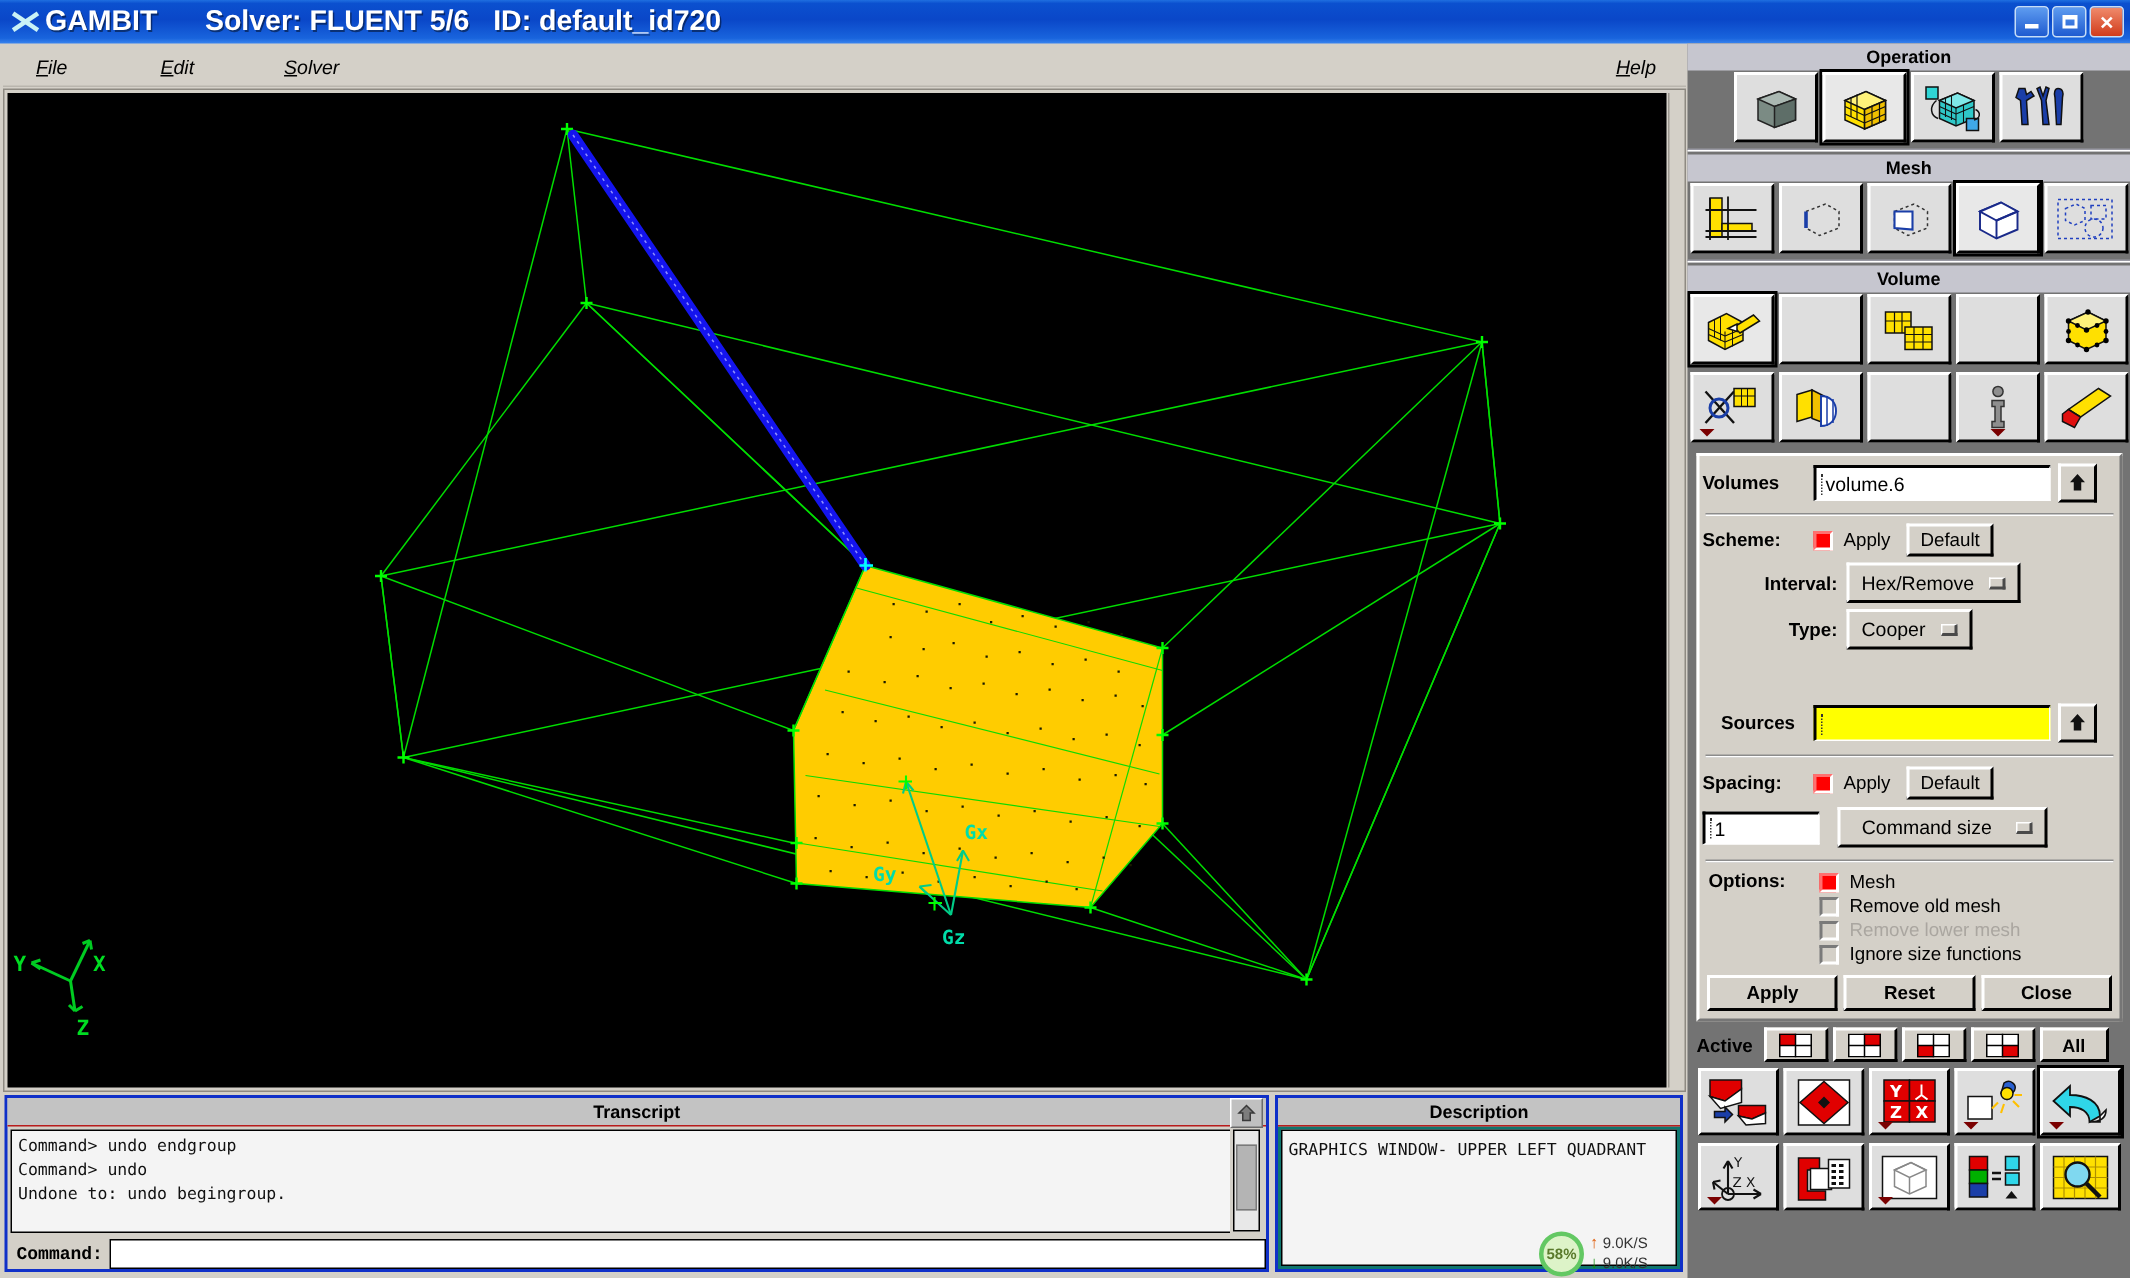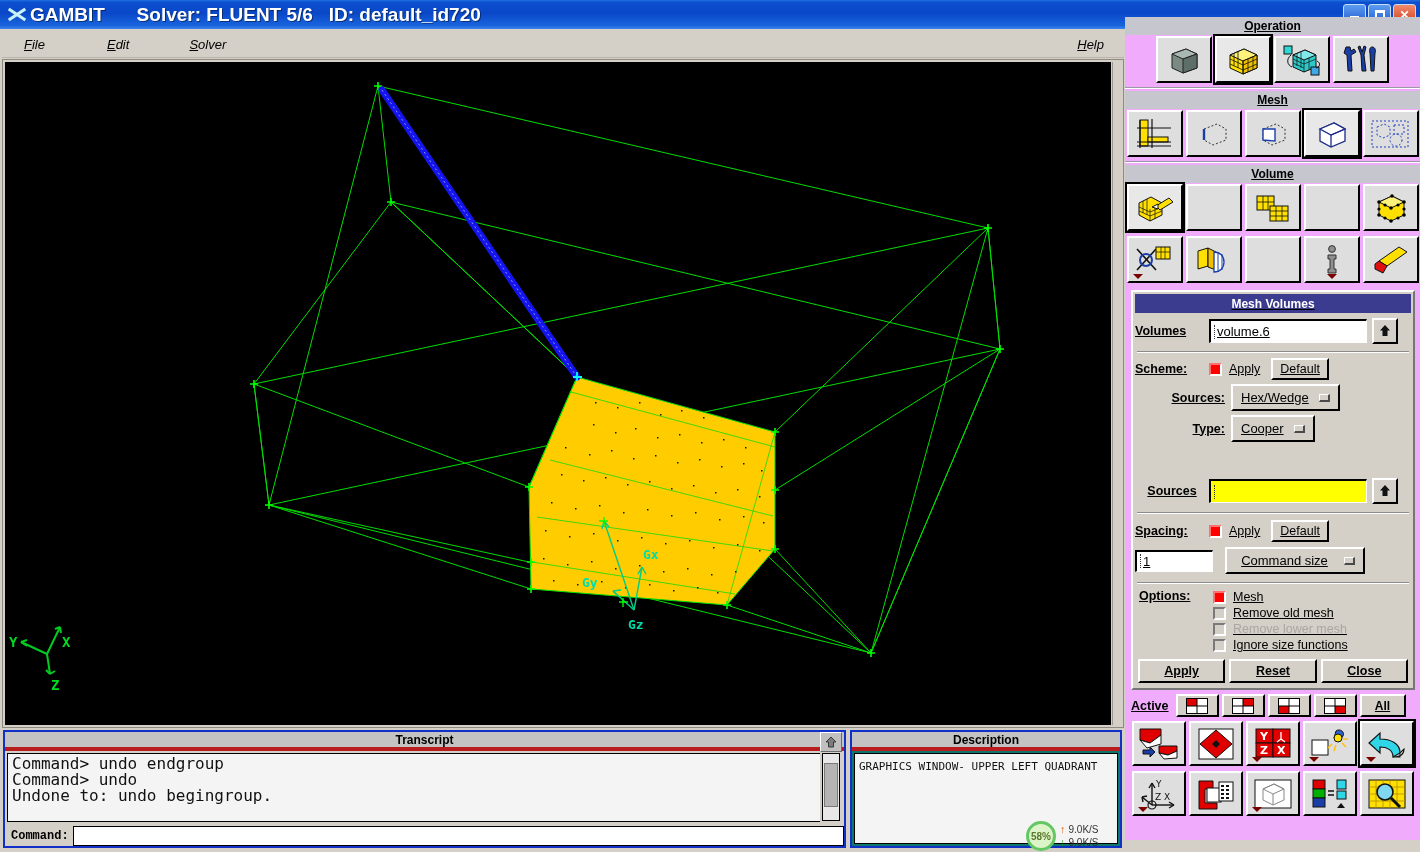--- a/index.html
+++ b/index.html
@@ -91,29 +91,29 @@
   #bottom { position: absolute; left: 0; top: 729px; width: 1125px; height: 123px; background: #d4d0c8; }
   #transcript-panel {
     position: absolute; left: 3px; top: 1px; width: 843px; height: 118px;
     border: 2px solid #1030c8;
     background: #d4d0c8;
   }
   .panel-head {
     height: 19px; background: #c3c3c3;
     display: flex; align-items: center; justify-content: center;
     font-size: 12px; font-weight: bold; color: #000;
-    border-bottom: 4px solid #b91c1c;
+    border-bottom: 1px solid #b91c1c;
     position: relative;
   }
   #transcript-body {
     position: absolute; left: 2px; top: 21px; width: 816px; height: 69px;
     background: #f4f4f4;
     border: 1px solid #000;
     font-family: "DejaVu Sans Mono", monospace;
-    font-size: 16px; color: #111;
+    font-size: 11px; color: #111;
     padding: 2px 4px; overflow: hidden; line-height: 16px;
   }
   #transcript-scroll {
     position: absolute; right: 2px; top: 0px; width: 22px; height: 91px;
     background: #d4d0c8;
   }
   .sb-up {
     width: 22px; height: 20px; background: #c0c0c0;
     border-top: 1px solid #fff; border-left: 1px solid #fff;
     border-right: 1px solid #6b6b6b; border-bottom: 1px solid #6b6b6b;
@@ -157,23 +157,22 @@
     display: flex; align-items: center; justify-content: center;
     font-size: 10px; color: #5a7a2c; font-weight: bold;
   }
   #ns-rates { margin-left: 4px; font-size: 10px; color: #333; line-height: 13px; }
   .ns-line { display: flex; align-items: center; gap: 3px; white-space: nowrap; }
   .ns-arrow-up { color: #e06010; font-size: 11px; }
   .ns-arrow-dn { color: #109010; font-size: 11px; }
 
   
   #rightpanel {
-    position: absolute; left: 1125px; top: 17px; width: 295px; height: 823px;
-    background: #f0abfc;
-    text-decoration: underline;
+    position: absolute; left: 1125px; top: 29px; width: 295px; height: 823px;
+    background: #737373;
   }
   .sec-title {
     height: 18px; display: flex; align-items: center; justify-content: center;
     font-size: 12px; font-weight: bold; color: #000;
     background: #c6c6cf;
   }
   .btn-row { display: flex; justify-content: center; gap: 3px; padding: 1px 0 4px 0; }
   .tbtn {
     width: 56px; height: 47px; background: #dedede;
     border-top: 2px solid #fff; border-left: 2px solid #fff;
@@ -725,21 +724,20 @@
       </div>
       <div class="tbtn">
         <svg width="40" height="32" viewBox="0 0 40 32">
           <path d="M28,3 l8,5 l-20,14 l-8,-5 z" fill="#ffe000" stroke="#111"></path>
           <path d="M16,22 l-8,-5 l-4,3 l0,5 l8,4 z" fill="#e01010" stroke="#111"></path>
         </svg>
       </div>
     </div>
 
     <div id="cmdpanel">
-      <div id="cmdpanel-title">Mesh Volumes</div>
 
       <div class="field-row">
         <div class="field-label" style="width:74px;">Volumes</div>
         <div class="txtfield" style="width:158px;">
           <span class="caret"></span>
           <span>volume.6</span>
         </div>
         <div class="arrowbtn">
           <svg width="14" height="14" viewBox="0 0 14 14">
             <polygon points="7,1 12,6.5 9.5,6.5 9.5,12 4.5,12 4.5,6.5 2,6.5" fill="#111"></polygon>
@@ -750,23 +748,23 @@
       <div class="hsep"></div>
 
       <div class="field-row" style="padding-top:3px;padding-bottom:2px;">
         <div class="field-label" style="width:74px;">Scheme:</div>
         <span class="chk on"></span>
         <span style="font-size:12.5px;margin-left:7px;">Apply</span>
         <span class="dbtn" style="margin-left:11px;">Default</span>
       </div>
 
       <div class="field-row" style="padding-top:2px;padding-bottom:2px;">
-        <div class="field-label" style="width:96px;text-align:right;padding-right:6px;">Sources:</div>
+        <div class="field-label" style="width:96px;text-align:right;padding-right:6px;">Interval:</div>
         <div class="optmenu">
-          <span>Hex/Wedge</span>
+          <span>Hex/Remove</span>
           <span class="knob"></span>
         </div>
       </div>
 
       <div class="field-row" style="padding-top:2px;padding-bottom:6px;">
         <div class="field-label" style="width:96px;text-align:right;padding-right:6px;">Type:</div>
         <div class="optmenu">
           <span>Cooper</span>
           <span class="knob"></span>
         </div>

